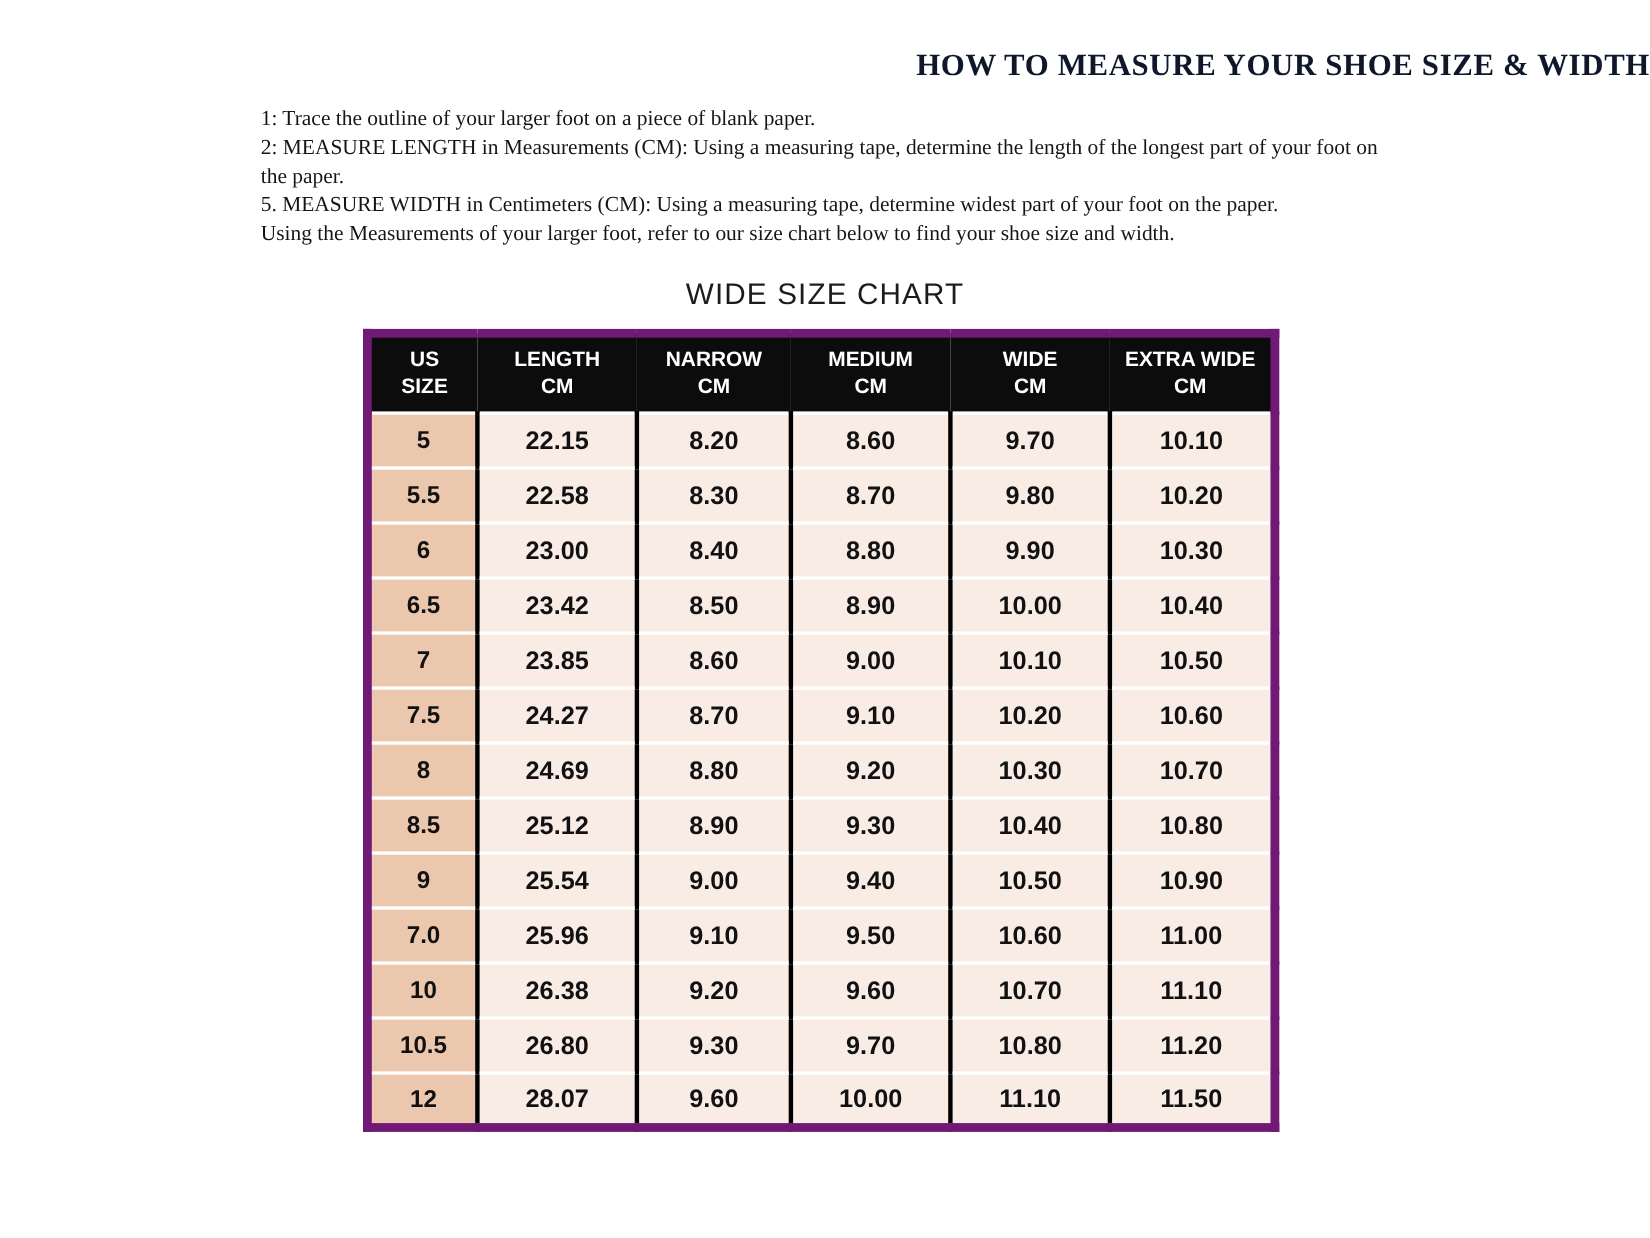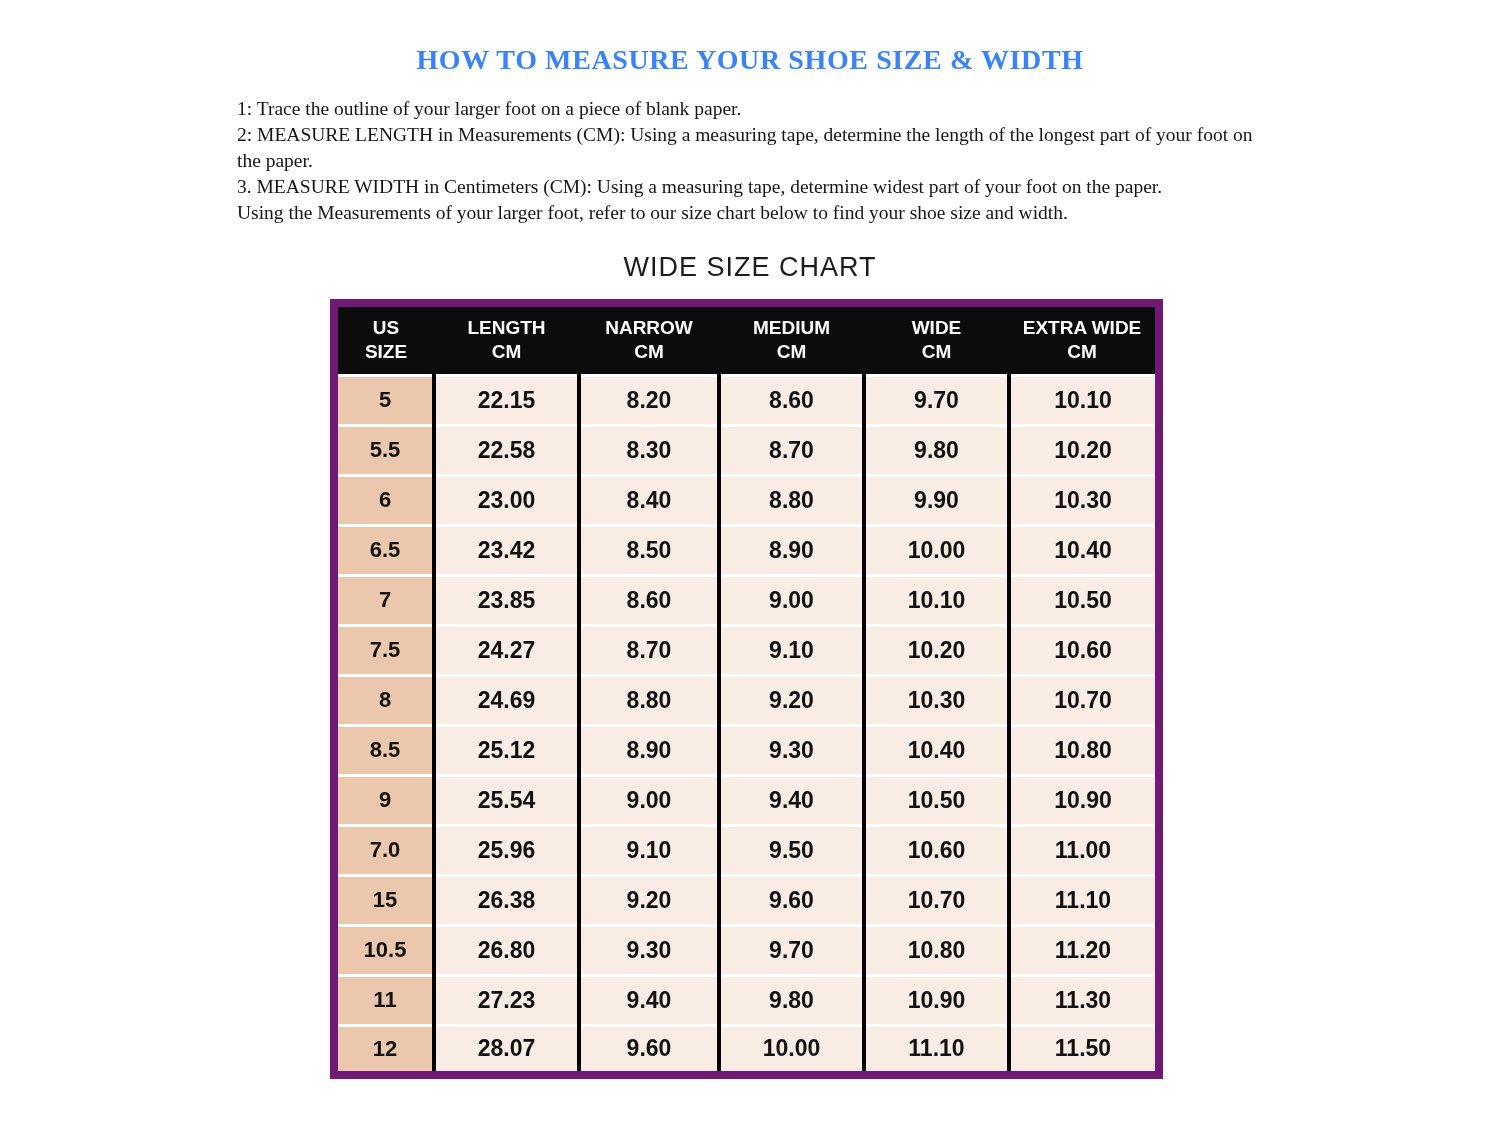--- a/index.html
+++ b/index.html
@@ -10,26 +10,26 @@
   }
   *{box-sizing:border-box;}
   html,body{margin:0;padding:0;}
   body{
     width:1500px;height:1125px;background:#ffffff;
     font-family:"Liberation Serif", serif;color:var(--ink);
     overflow:hidden;
   }
   .page-title{
     margin-top:44px;
-    text-align:center;
+    text-align:right;
     font-family:"Liberation Serif", serif;
     font-size:28px;
     font-weight:bold;
     letter-spacing:0.6px;
-    color:#3b82f6;
+    color:#0f172a;
   }
   .instructions{
     margin:20px 230px 0 237px;
     font-size:19.5px;
     line-height:26px;
     color:#151515;
   }
   .instructions p{margin:0;}
   .chart-title{
     margin-top:26px;
@@ -76,21 +76,21 @@
   }
 </style>
 </head>
 <body>
 
 <div class="page-title">HOW TO MEASURE YOUR SHOE SIZE &amp; WIDTH</div>
 
 <div class="instructions">
   <p>1: Trace the outline of your larger foot on a piece of blank paper.</p>
   <p>2: MEASURE LENGTH in Measurements (CM): Using a measuring tape, determine the length of the longest part of your foot on the paper.</p>
-  <p>3. MEASURE WIDTH in Centimeters (CM): Using a measuring tape, determine widest part of your foot on the paper.</p>
+  <p>5. MEASURE WIDTH in Centimeters (CM): Using a measuring tape, determine widest part of your foot on the paper.</p>
   <p>Using the Measurements of your larger foot, refer to our size chart below to find your shoe size and width.</p>
 </div>
 
 <div class="chart-title">WIDE SIZE CHART</div>
 
 <table class="size-table">
   <colgroup>
     <col style="width:100px">
     <col style="width:145px">
     <col style="width:140px">
@@ -201,44 +201,36 @@
       </tr>
       <tr>
         <td class="size-cell">7.0</td>
         <td>25.96</td>
         <td>9.10</td>
         <td>9.50</td>
         <td>10.60</td>
         <td>11.00</td>
       </tr>
       <tr>
-        <td class="size-cell">15</td>
+        <td class="size-cell">10</td>
         <td>26.38</td>
         <td>9.20</td>
         <td>9.60</td>
         <td>10.70</td>
         <td>11.10</td>
       </tr>
       <tr>
         <td class="size-cell">10.5</td>
         <td>26.80</td>
         <td>9.30</td>
         <td>9.70</td>
         <td>10.80</td>
         <td>11.20</td>
       </tr>
       <tr>
-        <td class="size-cell">11</td>
-        <td>27.23</td>
-        <td>9.40</td>
-        <td>9.80</td>
-        <td>10.90</td>
-        <td>11.30</td>
-      </tr>
-      <tr>
         <td class="size-cell">12</td>
         <td>28.07</td>
         <td>9.60</td>
         <td>10.00</td>
         <td>11.10</td>
         <td>11.50</td>
       </tr>
     </tbody>
 </table>
 

